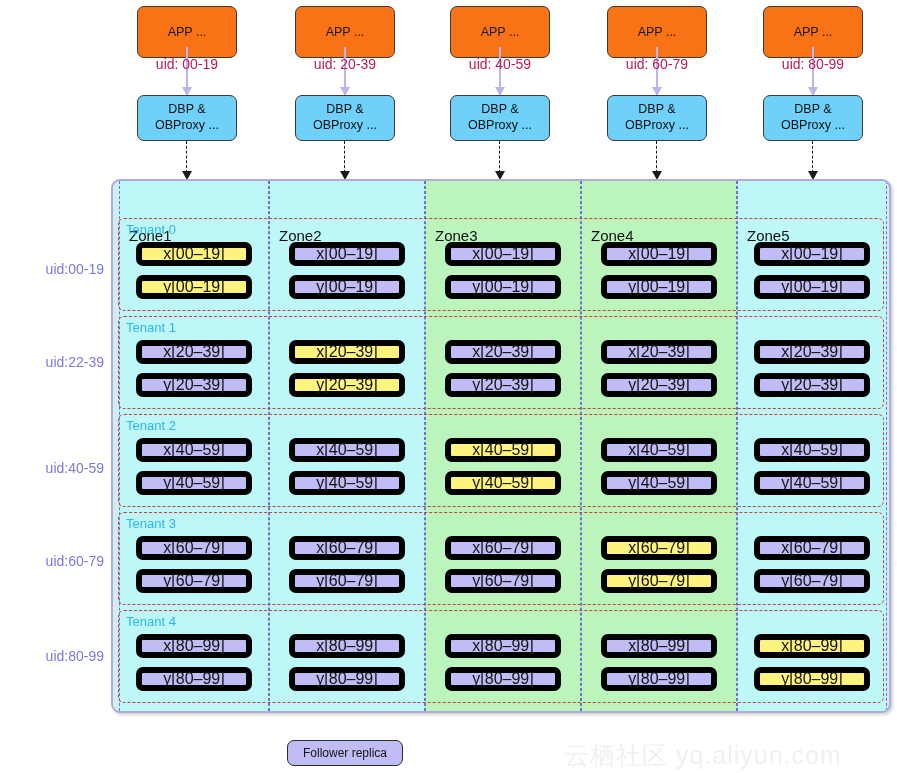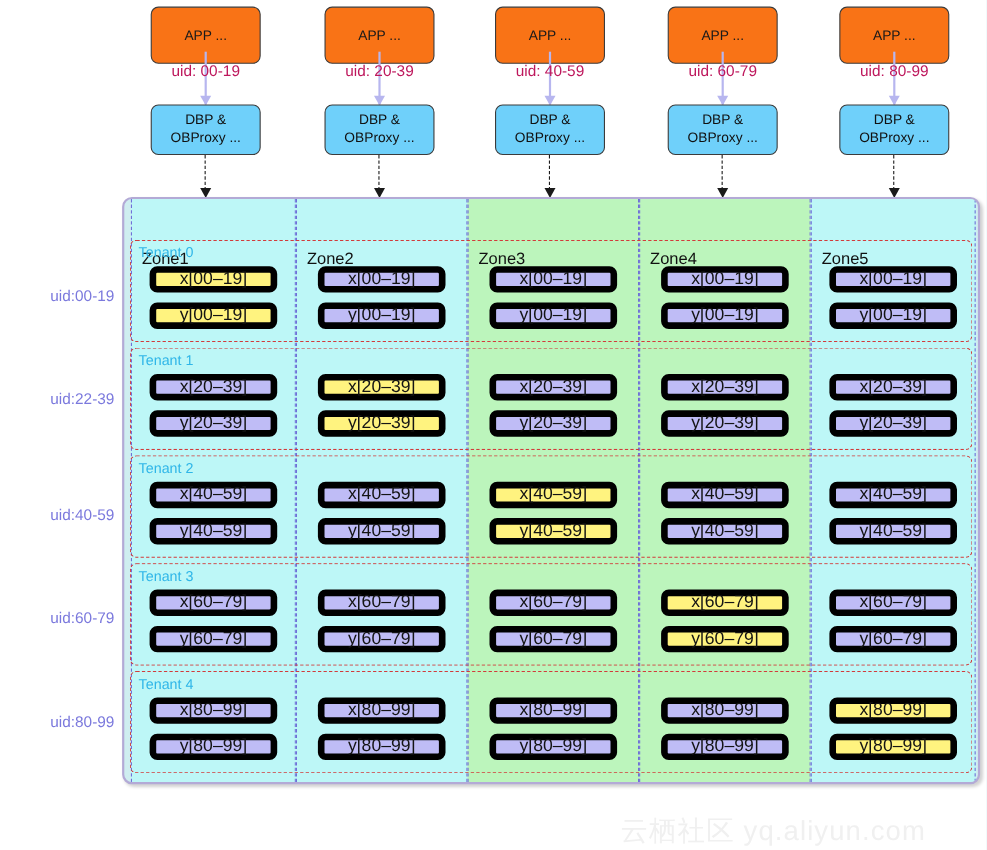--- a/index.html
+++ b/index.html
@@ -299,15 +299,18 @@
         <div class="replica follower" style="left: 176px; top: 486px;">y[80–99]</div>
         <div class="replica follower" style="left: 332px; top: 453px;">x[80–99]</div>
         <div class="replica follower" style="left: 332px; top: 486px;">y[80–99]</div>
         <div class="replica follower" style="left: 488px; top: 453px;">x[80–99]</div>
         <div class="replica follower" style="left: 488px; top: 486px;">y[80–99]</div>
         <div class="replica leader" style="left: 641px; top: 453px;">x[80–99]</div>
         <div class="replica leader" style="left: 641px; top: 486px;">y[80–99]</div>
       </div>
   </div>
 
+  <div class="legend-item" id="legend-follower">
+    <span>Follower replica</span>
+  </div>
 
   <div id="watermark">云栖社区 yq.aliyun.com</div>
 </div>
 
 </body></html>

